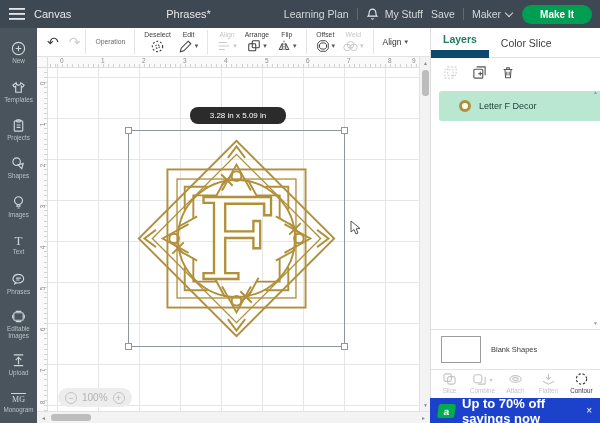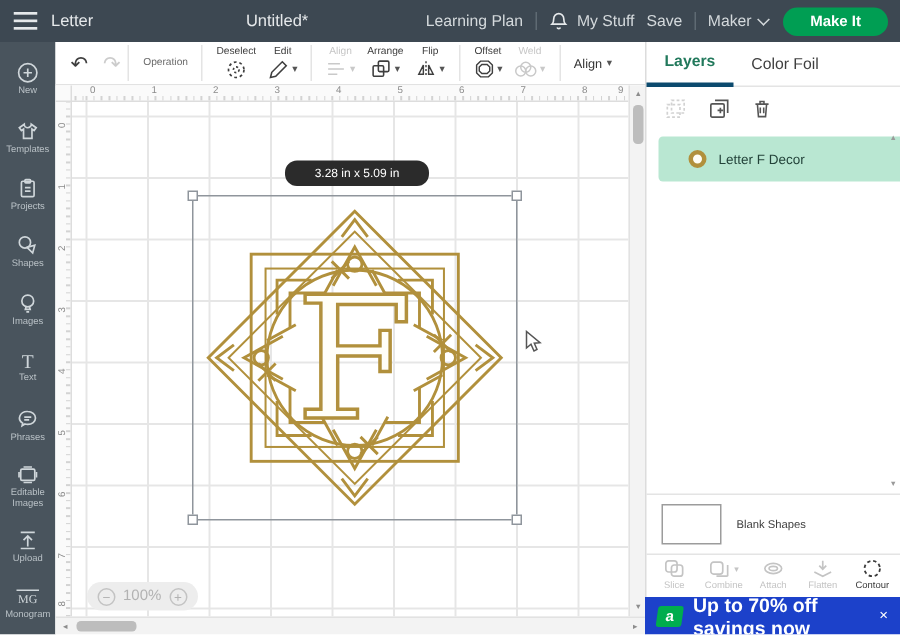--- a/index.html
+++ b/index.html
@@ -66,21 +66,21 @@
   .sb-track-v { position:absolute; left:382px; top:0; width:11px; height:354px; background:#f3f3f3; border-left:1px solid #e2e2e2; }
   .sb-track-h { position:absolute; left:0; top:354px; width:393px; height:12px; background:#f3f3f3; border-top:1px solid #e2e2e2; }
   .sb-arrow { position:absolute; color:#8d8d8d; font-size:5px; width:11px; text-align:center; cursor:pointer; }
   .sb-thumb-v { position:absolute; left:2px; top:13px; width:7px; height:26px; background:#bdbdbd; border-radius:3px; cursor:pointer; }
   .sb-thumb-h { position:absolute; left:14px; top:2px; width:40px; height:7px; background:#bdbdbd; border-radius:3px; cursor:pointer; }
 
   
   #rpanel { position:absolute; left:430px; top:28px; width:170px; height:395px; background:#fff; border-left:1px solid #dcdcdc; }
   #rtabs { display:flex; height:30px; border-bottom:1px solid #e4e4e4; align-items:center; }
   .rtab { font-size:10.5px; padding:0 12px; height:30px; display:flex; align-items:center; cursor:pointer; }
-  .rtab.active { color:#22795c; font-weight:bold; border-bottom:3px solid #0c4a6e; }
+  .rtab.active { color:#22795c; font-weight:bold; border-bottom:8px solid #0c4a6e; }
   .rtab.inactive { color:#3e3e3e; }
   #layer-tools { display:flex; align-items:center; gap:14px; padding:7px 0 5px 12px; }
   #layer-tools .lt { cursor:pointer; display:flex; }
   #layer-list { position:relative; height:244px; }
   #layer-item { position:absolute; left:8px; top:6px; width:164px; height:30px; background:#b9e7d2; border-radius:3px; display:flex; align-items:center; gap:8px; padding-left:20px; cursor:pointer; }
   #layer-item .op-dot { width:12px; height:12px; border:3px solid #b1903c; border-radius:50%; background:#fffdf5; }
   #layer-item .lname { font-size:9px; color:#23433a; }
   .list-arrow { position:absolute; right:2px; font-size:5px; color:#9a9a9a; cursor:pointer; }
   #bc-row { border-top:1px solid #e4e4e4; display:flex; align-items:center; gap:10px; padding:6px 0 6px 10px; height:40px; }
   #bc-swatch { width:40px; height:27px; background:#fff; border:1px solid #9c9c9c; cursor:pointer; }
@@ -105,23 +105,23 @@
   <div id="topbar">
     <div class="hamburger">
       <svg width="16" height="12" viewBox="0 0 16 12">
           <g fill="#e6e9eb">
             <rect y="0" width="16" height="1.8"></rect>
             <rect y="5" width="16" height="1.8"></rect>
             <rect y="10" width="16" height="1.8"></rect>
           </g>
         </svg>
     </div>
-    <span class="tb-label">Letter</span>
+    <span class="tb-label">Canvas</span>
     <span style="flex:1.3"></span>
-    <span class="tb-label">Untitled*</span>
+    <span class="tb-label">Phrases*</span>
     <span style="flex:1"></span>
     <span class="tb-muted">Learning Plan</span>
     <span class="vbar"></span>
     <span style="display:flex;margin-right:6px;">
       <svg width="13" height="14" viewBox="0 0 14 15" fill="none" stroke="#e6e9eb" stroke-width="1.2">
           <path d="M7 2.2a3.6 3.6 0 0 1 3.6 3.6c0 2.8 1.2 4 1.2 4H2.2s1.2-1.2 1.2-4A3.6 3.6 0 0 1 7 2.2z"></path>
           <path d="M5.8 12.2a1.3 1.3 0 0 0 2.4 0"></path>
         </svg>
     </span>
     <span class="tb-muted">My Stuff</span>
@@ -375,21 +375,21 @@
     <div class="sb-track-h">
       <span class="sb-arrow" style="left:1px;top:3px">◄</span>
       <div class="sb-thumb-h"></div>
       <span class="sb-arrow" style="right:1px;top:3px">►</span>
     </div>
   </div>
 
   <div id="rpanel">
     <div id="rtabs">
       <div class="rtab active">Layers</div>
-      <div class="rtab inactive">Color Foil</div>
+      <div class="rtab inactive">Color Slice</div>
     </div>
     <div id="layer-tools">
       <span class="lt">
         <svg width="15" height="15" viewBox="0 0 16 16" fill="none" stroke="#d2d2d2" stroke-width="1.2">
             <rect x="2" y="5" width="9" height="9" stroke-dasharray="2 1.6"></rect>
             <rect x="5" y="2" width="9" height="9" stroke-dasharray="2 1.6"></rect>
           </svg>
       </span>
       <span class="lt">
         <svg width="15" height="15" viewBox="0 0 16 16" fill="none" stroke="#555" stroke-width="1.2">

